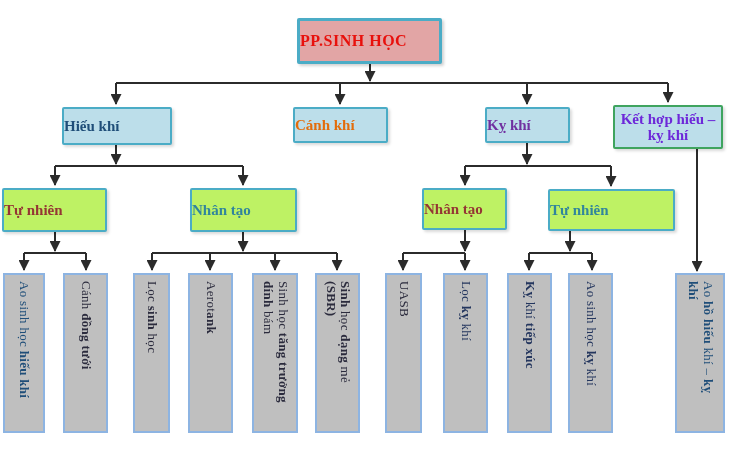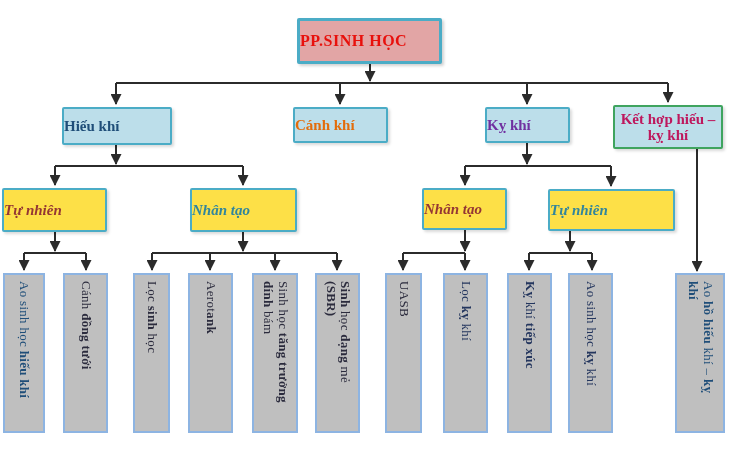--- a/index.html
+++ b/index.html
@@ -21,22 +21,22 @@
   }
   .lvl2{
     background:#BCDEEA;border:2px solid #4BACC6;border-radius:2px;
     font-size:15px;box-shadow:2px 2px 3px rgba(0,0,0,.15);
   }
   .b-hieu   {left:62px; top:107px;width:110px;height:38px;}
   .b-thieu  {left:293px;top:107px;width:95px; height:36px;}
   .b-ky     {left:485px;top:107px;width:85px; height:36px;}
   .b-kethop {left:613px;top:105px;width:110px;height:44px;border-color:#3FA45F;line-height:1.1;}
   .lvl3{
-    background:#fde047;border:2px solid #4BACC6;border-radius:2px;
-    font-size:15px;box-shadow:2px 2px 3px rgba(0,0,0,.15);font-style:italic;
+    background:#bef264;border:2px solid #4BACC6;border-radius:2px;
+    font-size:15px;box-shadow:2px 2px 3px rgba(0,0,0,.15);
   }
   .m-tunhien1{left:2px;  top:188px;width:105px;height:44px;}
   .m-nhantao1{left:190px;top:188px;width:107px;height:44px;}
   .m-nhantao2{left:422px;top:188px;width:85px; height:42px;}
   .m-tunhien2{left:548px;top:189px;width:127px;height:42px;}
   .leaf{
     position:absolute;top:273px;height:160px;box-sizing:border-box;
     background:#BFBFBF;border:2px solid #8DB4E2;
     display:flex;justify-content:center;
   }
@@ -118,21 +118,21 @@
 <div class="node lvl2 b-hieu">
   <span style="color: rgb(31, 78, 121);">Hiếu khí</span>
 </div>
 <div class="node lvl2 b-thieu">
   <span style="color: rgb(227, 108, 10);">Cánh khí</span>
 </div>
 <div class="node lvl2 b-ky">
   <span style="color: rgb(112, 48, 160);">Kỵ khí</span>
 </div>
 <div class="node lvl2 b-kethop">
-  <span style="color: #be185d;">Kết hợp hiếu – kỵ khí</span>
+  <span style="color: #6d28d9;">Kết hợp hiếu – kỵ khí</span>
 </div>
 
 <div class="node lvl3 m-tunhien1">
   <span style="color: rgb(148, 54, 52);">Tự nhiên</span>
 </div>
 <div class="node lvl3 m-nhantao1">
   <span style="color: rgb(49, 133, 156);">Nhân tạo</span>
 </div>
 <div class="node lvl3 m-nhantao2">
   <span style="color: rgb(148, 54, 52);">Nhân tạo</span>

